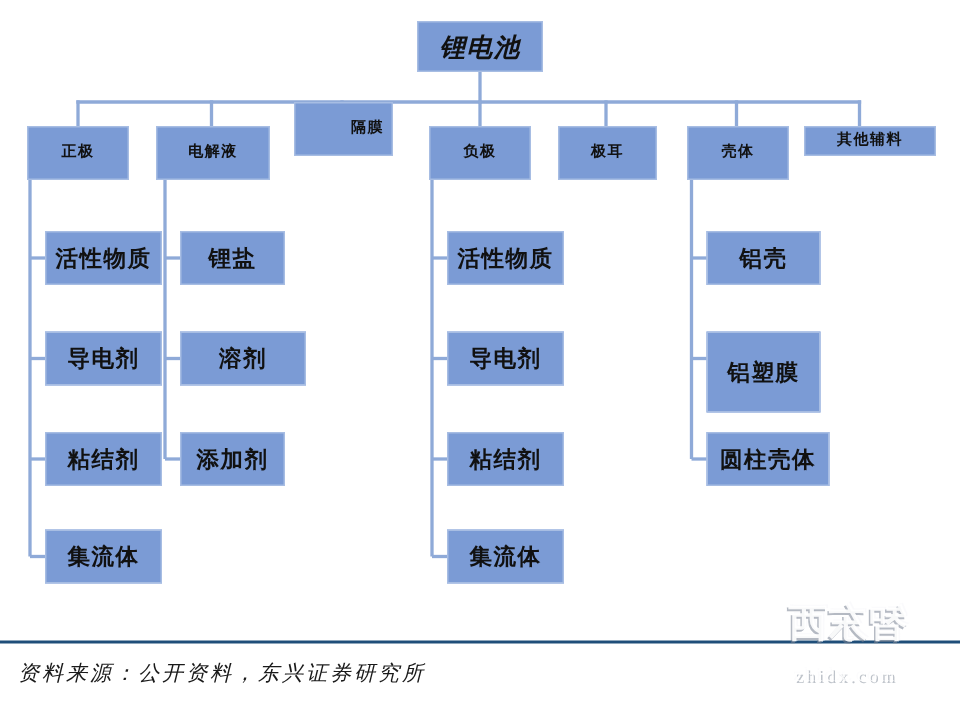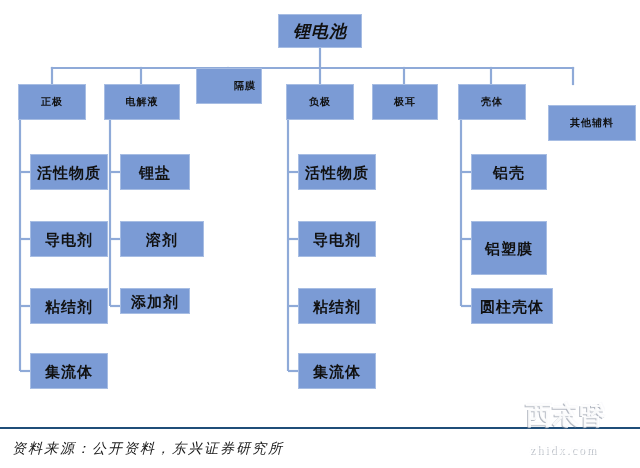--- a/index.html
+++ b/index.html
@@ -188,21 +188,21 @@
   </div>
 
   <div class="node lvl2" style="left:372px; top:84px; width:66px; height:36px;">
     <span>极耳</span>
   </div>
 
   <div class="node lvl2" style="left:458px; top:84px; width:68px; height:36px;">
     <span>壳体</span>
   </div>
 
-  <div class="node lvl2" style="left:548px; top:84px; width:88px; height:36px;margin-top:21px;">
+  <div class="node lvl2" style="left:536px; top:84px; width:88px; height:20px;">
     <span>其他辅料</span>
   </div>
 
   <div class="node lvl3" style="left:30px; top:154px; width:78px; height:36px;">
     <span>活性物质</span>
   </div>
   <div class="node lvl3" style="left:30px; top:221px; width:78px; height:36px;">
     <span>导电剂</span>
   </div>
   <div class="node lvl3" style="left:30px; top:288px; width:78px; height:36px;">
@@ -211,21 +211,21 @@
   <div class="node lvl3" style="left:30px; top:353px; width:78px; height:36px;">
     <span>集流体</span>
   </div>
 
   <div class="node lvl3" style="left:120px; top:154px; width:70px; height:36px;">
     <span>锂盐</span>
   </div>
   <div class="node lvl3" style="left:120px; top:221px; width:84px; height:36px;">
     <span>溶剂</span>
   </div>
-  <div class="node lvl3" style="left:120px; top:288px; width:70px; height:26px;">
+  <div class="node lvl3" style="left:120px; top:288px; width:70px; height:36px;">
     <span>添加剂</span>
   </div>
 
   <div class="node lvl3" style="left:298px; top:154px; width:78px; height:36px;">
     <span>活性物质</span>
   </div>
   <div class="node lvl3" style="left:298px; top:221px; width:78px; height:36px;">
     <span>导电剂</span>
   </div>
   <div class="node lvl3" style="left:298px; top:288px; width:78px; height:36px;">

